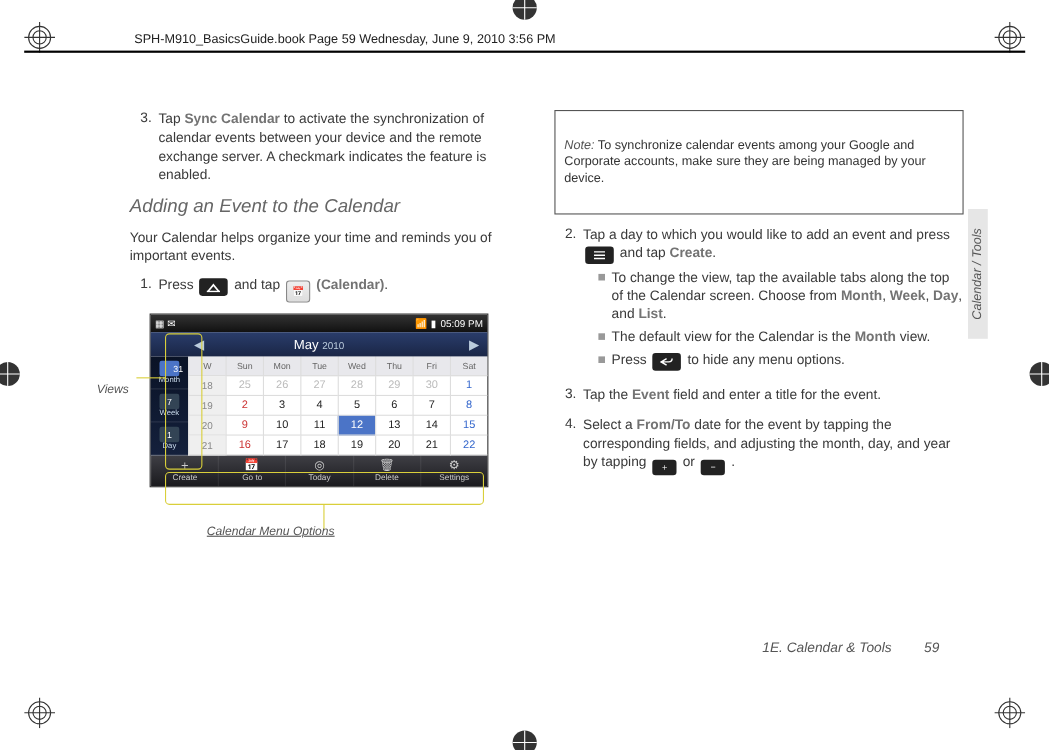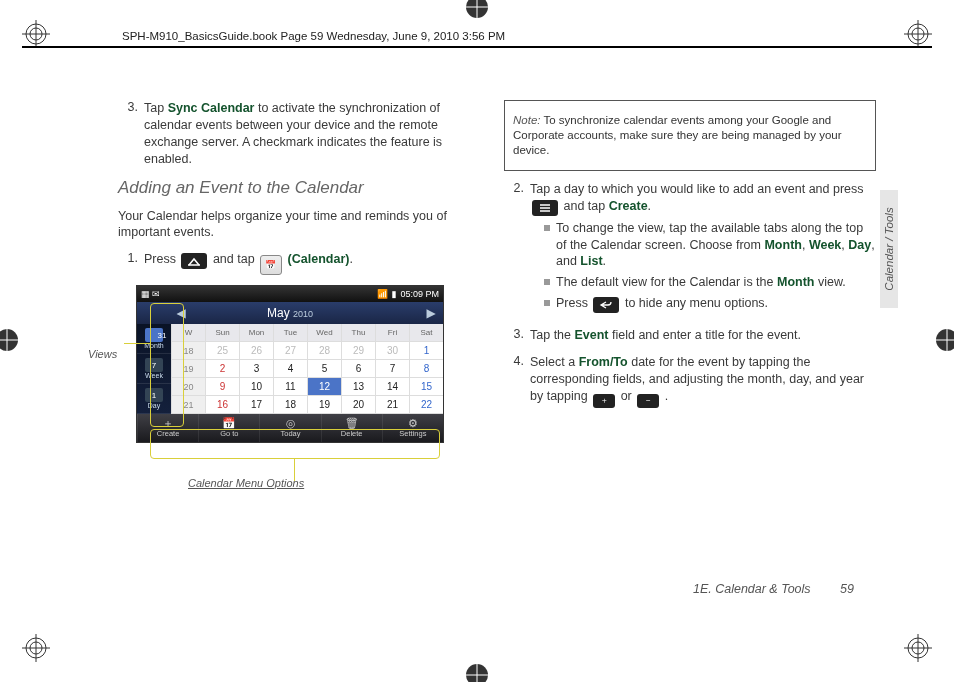--- a/index.html
+++ b/index.html
@@ -45,21 +45,21 @@
     display: flex;
     gap: 26px;
   }
   .col { width: 362px; }
   .col-left { width: 360px; }
   .col-right { width: 372px; }
 
   .list-item { display: flex; margin-bottom: 10px; }
   .list-num { flex: 0 0 20px; text-align: right; margin-right: 6px; color:#3a3a3a; }
   .list-body { flex: 1; line-height: 1.35; color:#3a3a3a; }
-  .bold { font-weight: bold; color:#14532d;text-align:center; }
+  .bold { font-weight: bold; color:#737373;text-align:center; }
   .h2 {
     font-style: italic;
     font-size: 17px;
     color: #666;
     margin: 10px 0 10px 0;
     font-weight: normal;
   }
   .para { color:#3a3a3a; line-height:1.35; margin-bottom:10px; }
 
   .icon-inline {
@@ -92,21 +92,21 @@
     width:22px; height:14px; background:#222; border-radius:3px; vertical-align:-3px;
     margin:0 2px; color:#fff; font-size:8px;
   }
 
   .sub-bullet { display:flex; margin:4px 0 4px 14px; }
   .sub-bullet .sq { width:6px; height:6px; background:#999; flex:0 0 6px; margin:5px 6px 0 0; }
   .sub-bullet .txt { flex:1; line-height:1.35; color:#3a3a3a; }
 
   .note-box {
     border:1px solid #555;
-    padding:12px 8px;
+    padding:24px 8px;
     font-size:11.5px;
     line-height:1.3;
     color:#333;
     margin-bottom:10px;
   }
   .note-label { font-style: italic; color:#555; }
 
   
   .side-tab {
     position:absolute;

